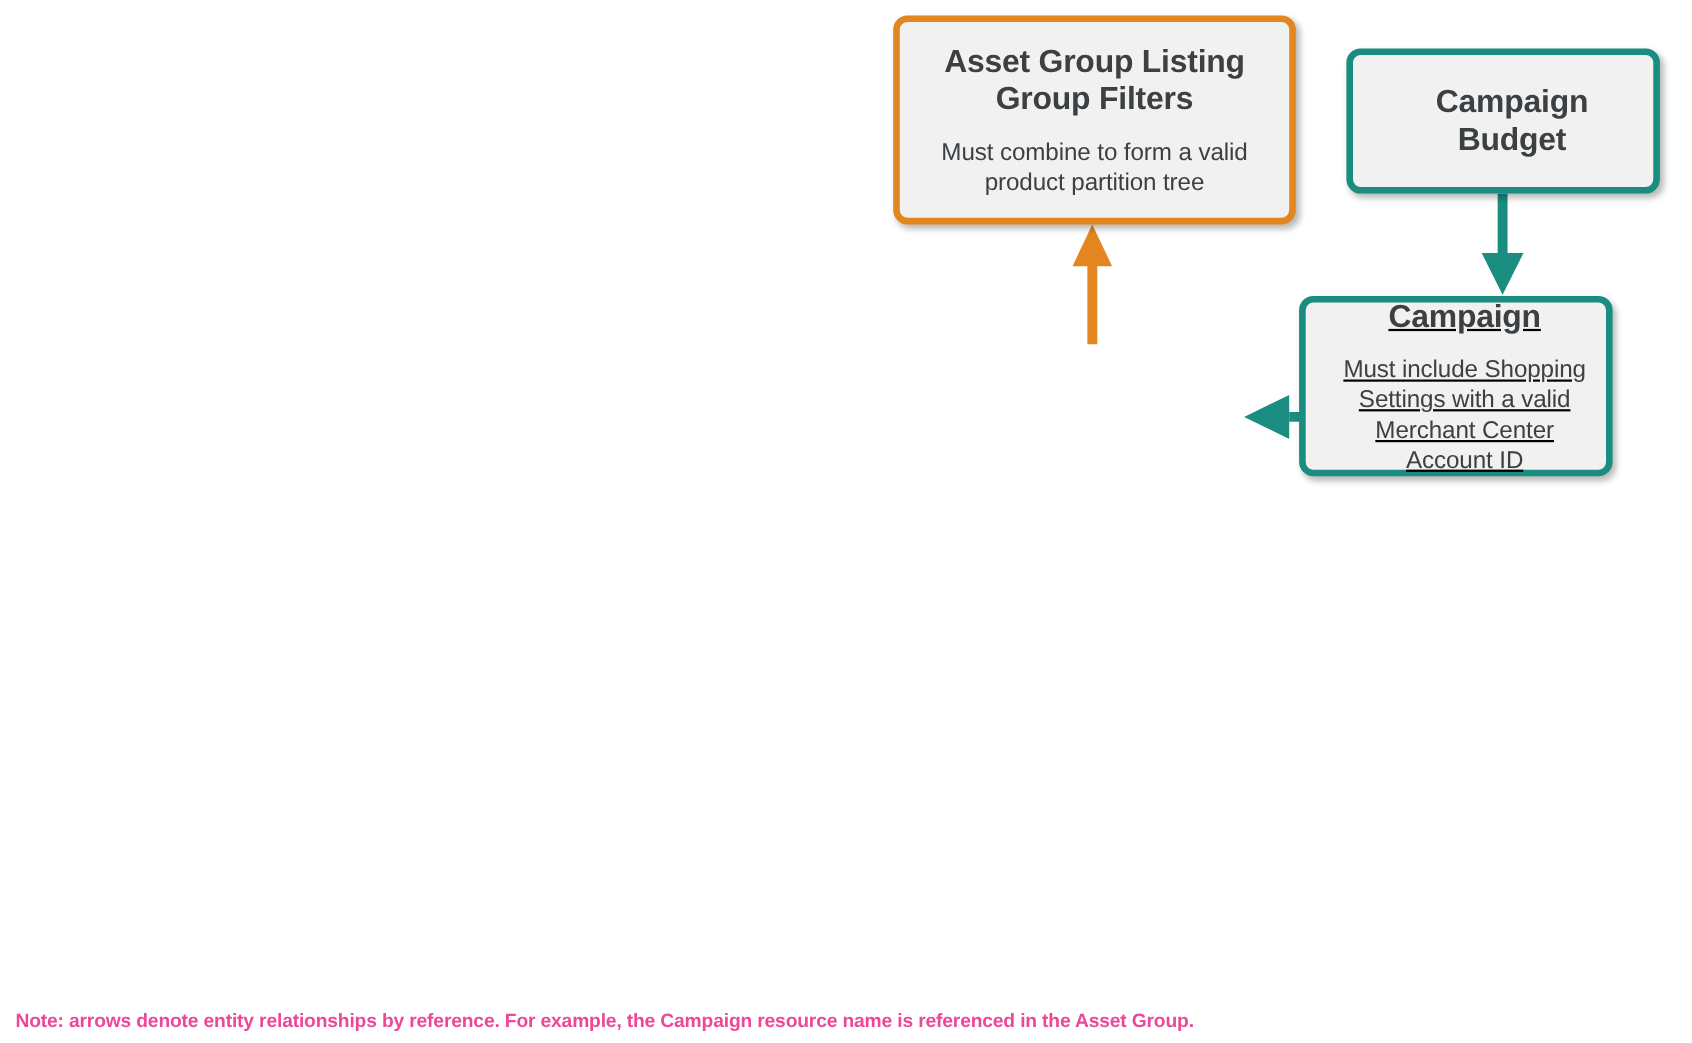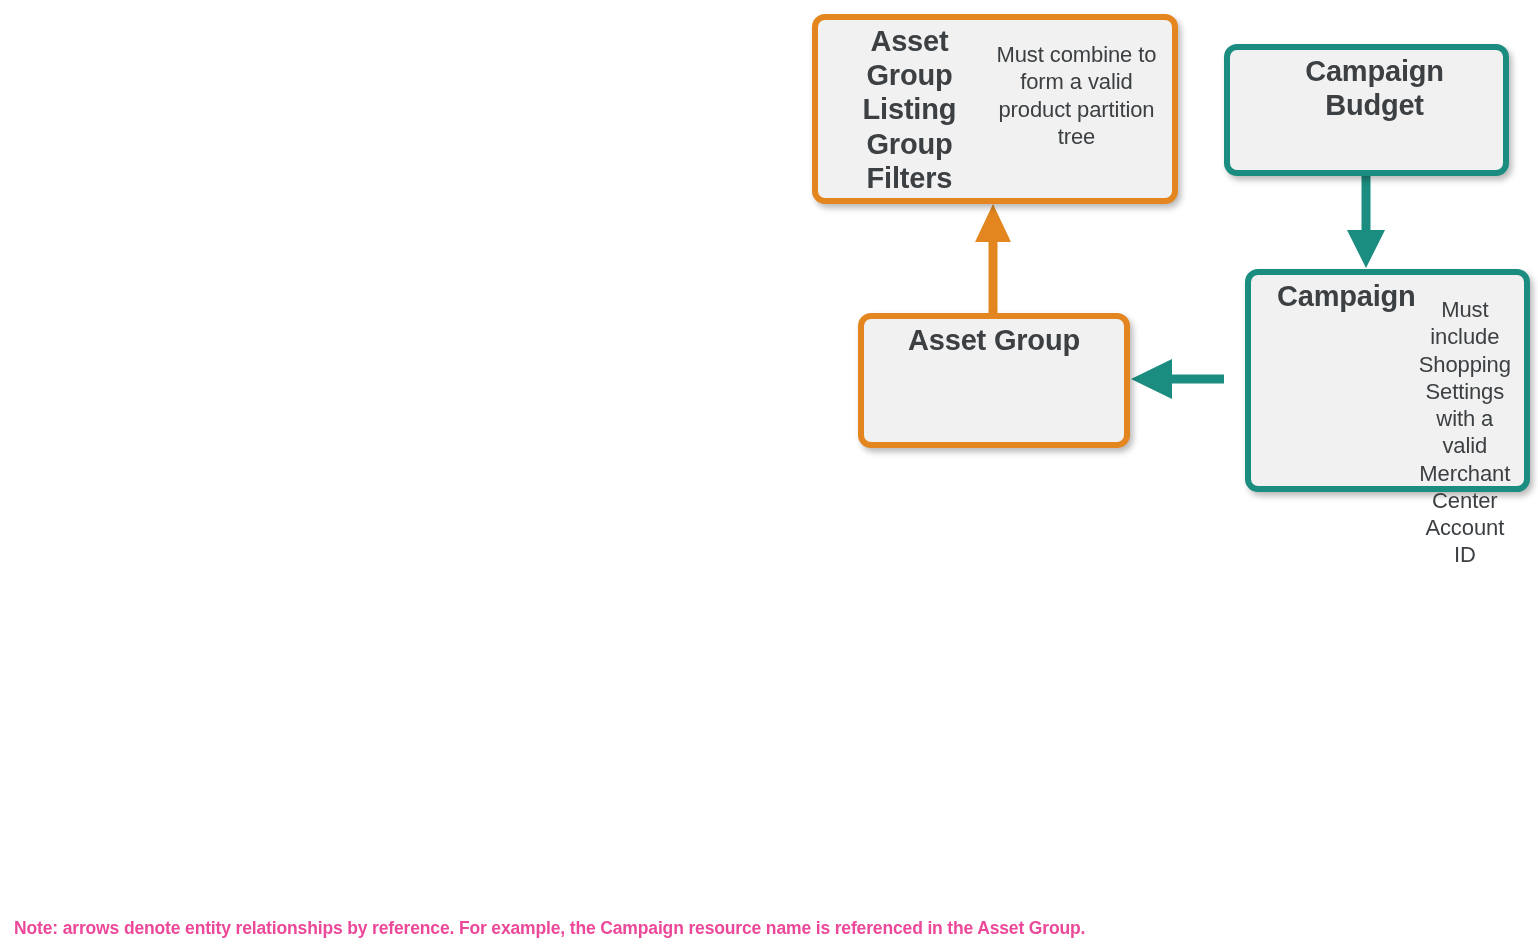--- a/index.html
+++ b/index.html
@@ -34,22 +34,22 @@
   
   .node {
     position: absolute;
     box-sizing: border-box;
     background: #f1f1f1;
     border-style: solid;
     border-width: 6px;
     border-radius: 13px;
     box-shadow: 3px 4px 6px rgba(0,0,0,0.28);
     display: flex;
-    flex-direction: row;
-    align-items: flex-start;
+    flex-direction: column;
+    align-items: center;
     justify-content: center;
     text-align: center;
     z-index: 2;
     padding: 4px 10px;
   }
   .node.orange { border-color: #e3861f; }
   .node.teal   { border-color: #1b8c80; padding-left: 26px; }
 
   .node-title {
     font-size: 29px;
@@ -71,21 +71,21 @@
   #node-asset-group-listing-group-filters {
     left: 812px;  top: 14px;   width: 366px;  height: 190px;
   }
   #node-campaign-budget {
     left: 1224px; top: 44px;   width: 285px;  height: 132px;
   }
   #node-asset-group {
     left: 858px;  top: 313px;  width: 272px;  height: 135px;
   }
   #node-campaign {
-    left: 1245px; top: 269px;  width: 285px;  height: 223px;
+    left: 1181px; top: 269px;  width: 285px;  height: 164px; text-decoration: underline;
   }
 
   
   #footer-note {
     position: absolute;
     left: 14px;
     top: 918px;
     font-size: 17.5px;
     font-weight: bold;
     color: #ec4899;
@@ -119,23 +119,20 @@
 
   <div class="node orange" id="node-asset-group-listing-group-filters">
     <div class="node-title">Asset Group Listing Group Filters</div>
     <div class="node-subtitle">Must combine to form a valid product partition tree</div>
   </div>
 
   <div class="node teal" id="node-campaign-budget">
     <div class="node-title">Campaign Budget</div>
   </div>
 
-  <div class="node orange" id="node-asset-group">
-    <div class="node-title">Asset Group</div>
-  </div>
 
   <div class="node teal" id="node-campaign">
     <div class="node-title">Campaign</div>
     <div class="node-subtitle">Must include Shopping Settings with a valid Merchant Center Account ID</div>
   </div>
 
   <div id="footer-note">Note: arrows denote entity relationships by reference. For example, the Campaign resource name is referenced in the Asset Group.</div>
 
 </div>
 

